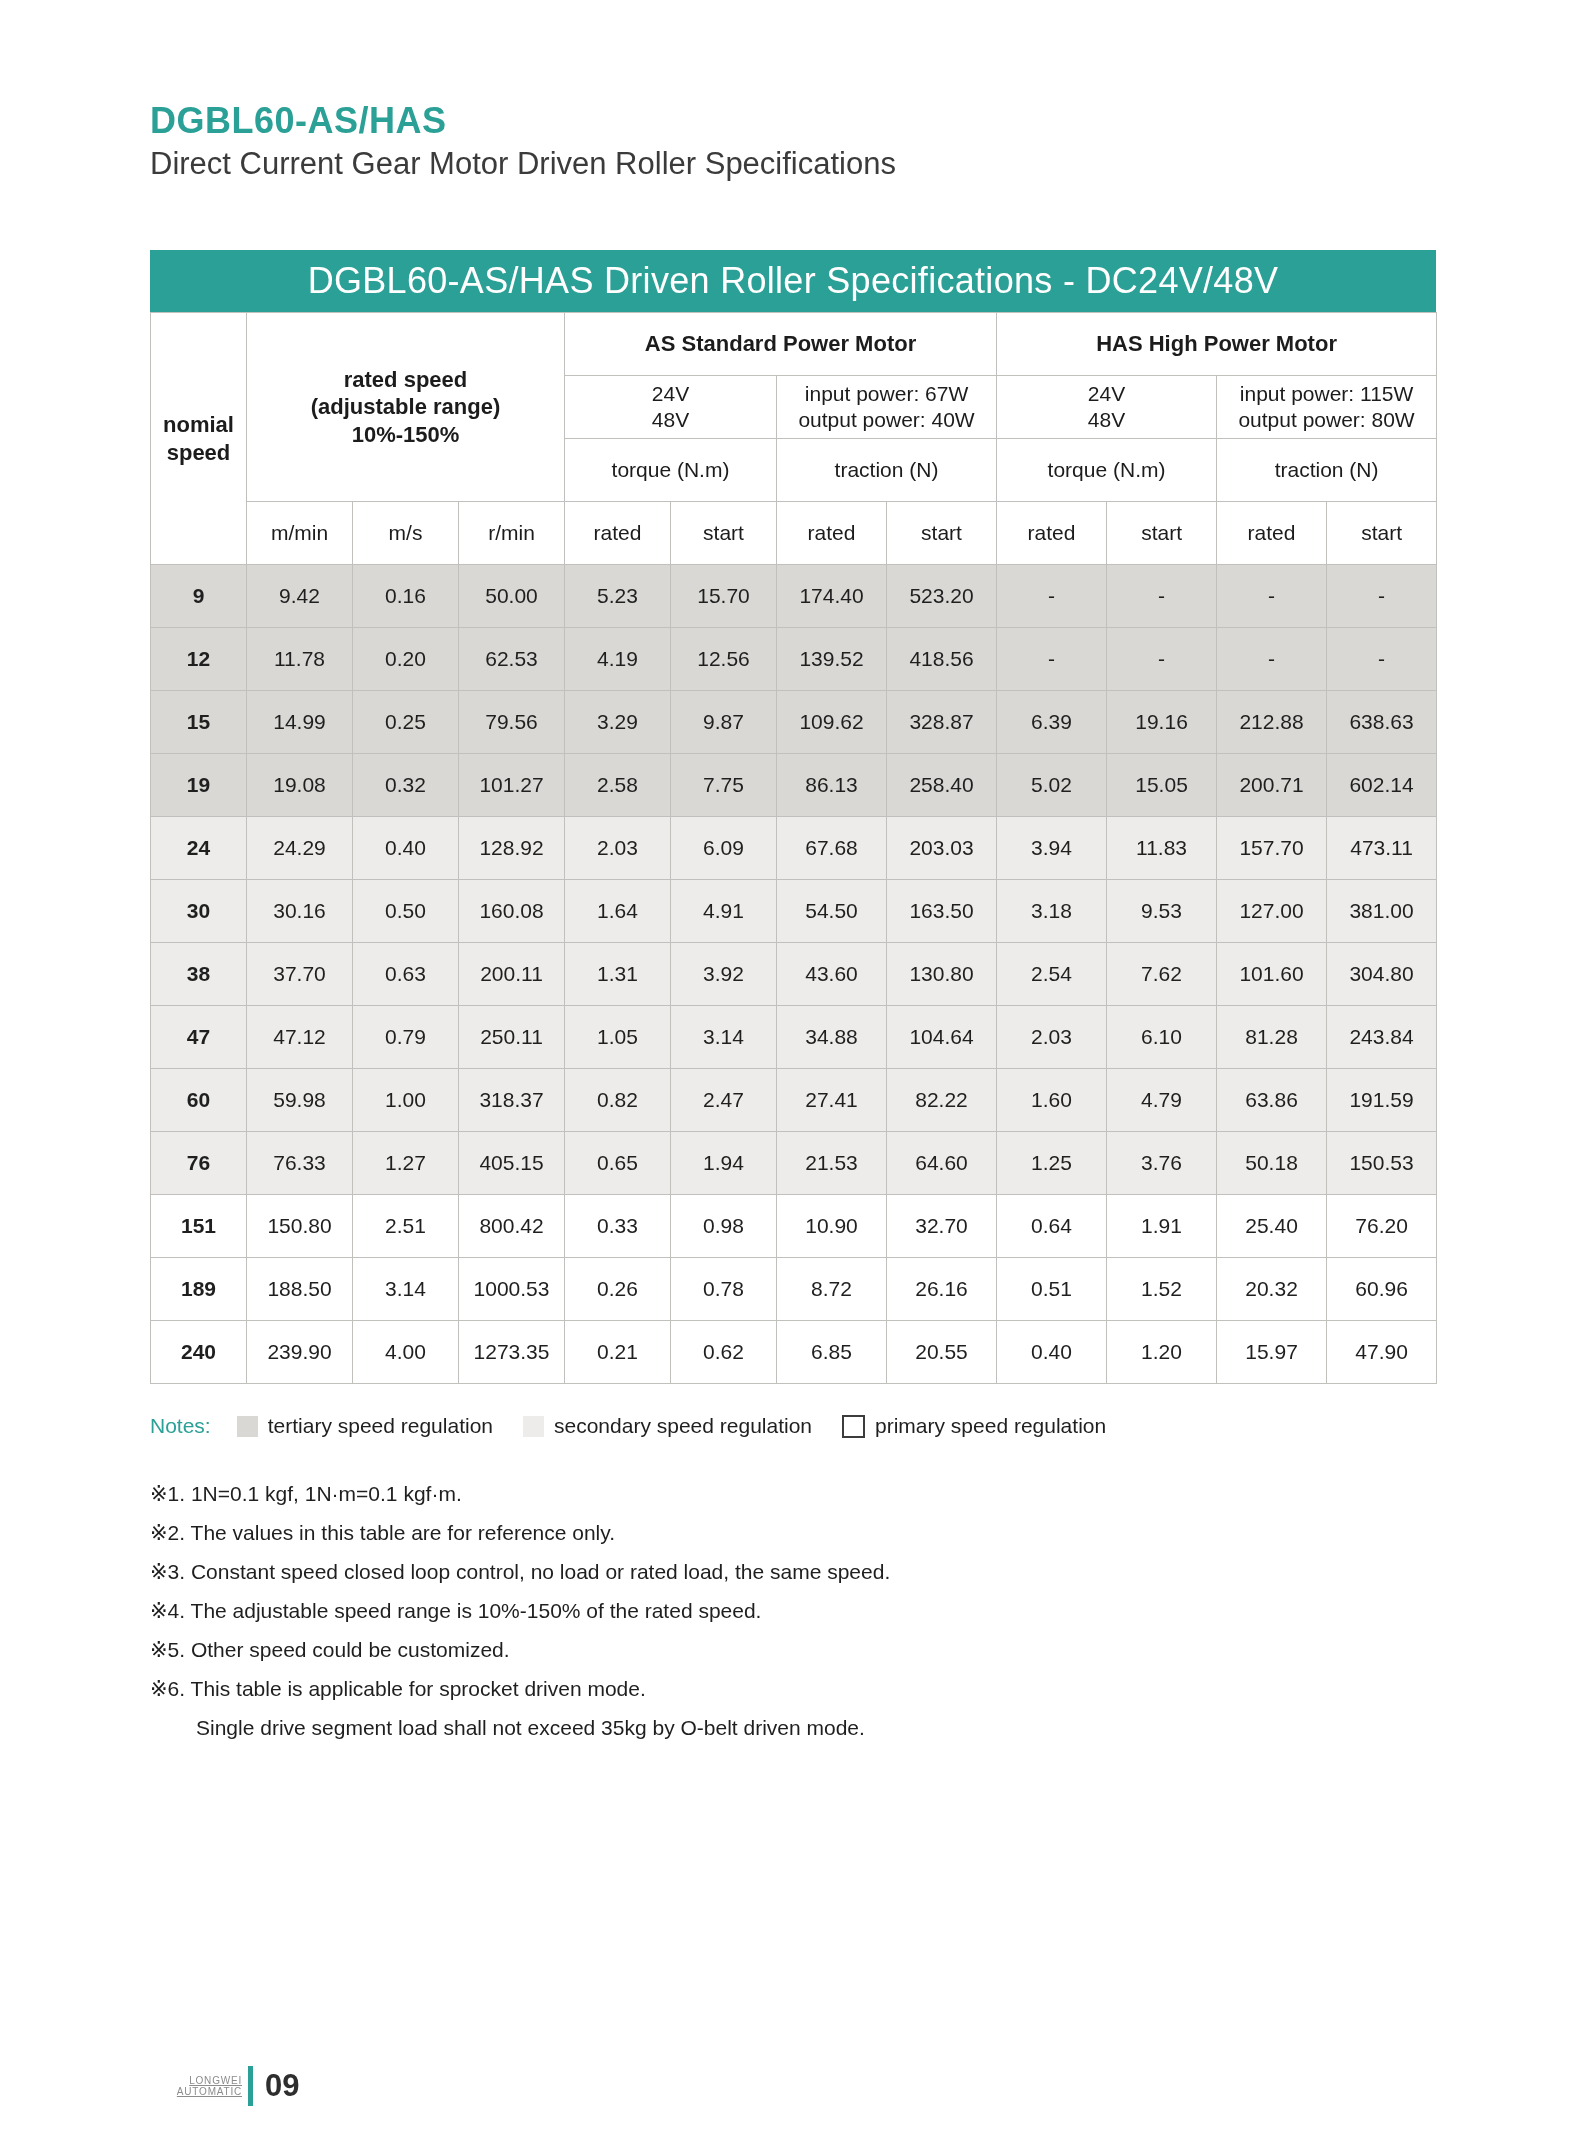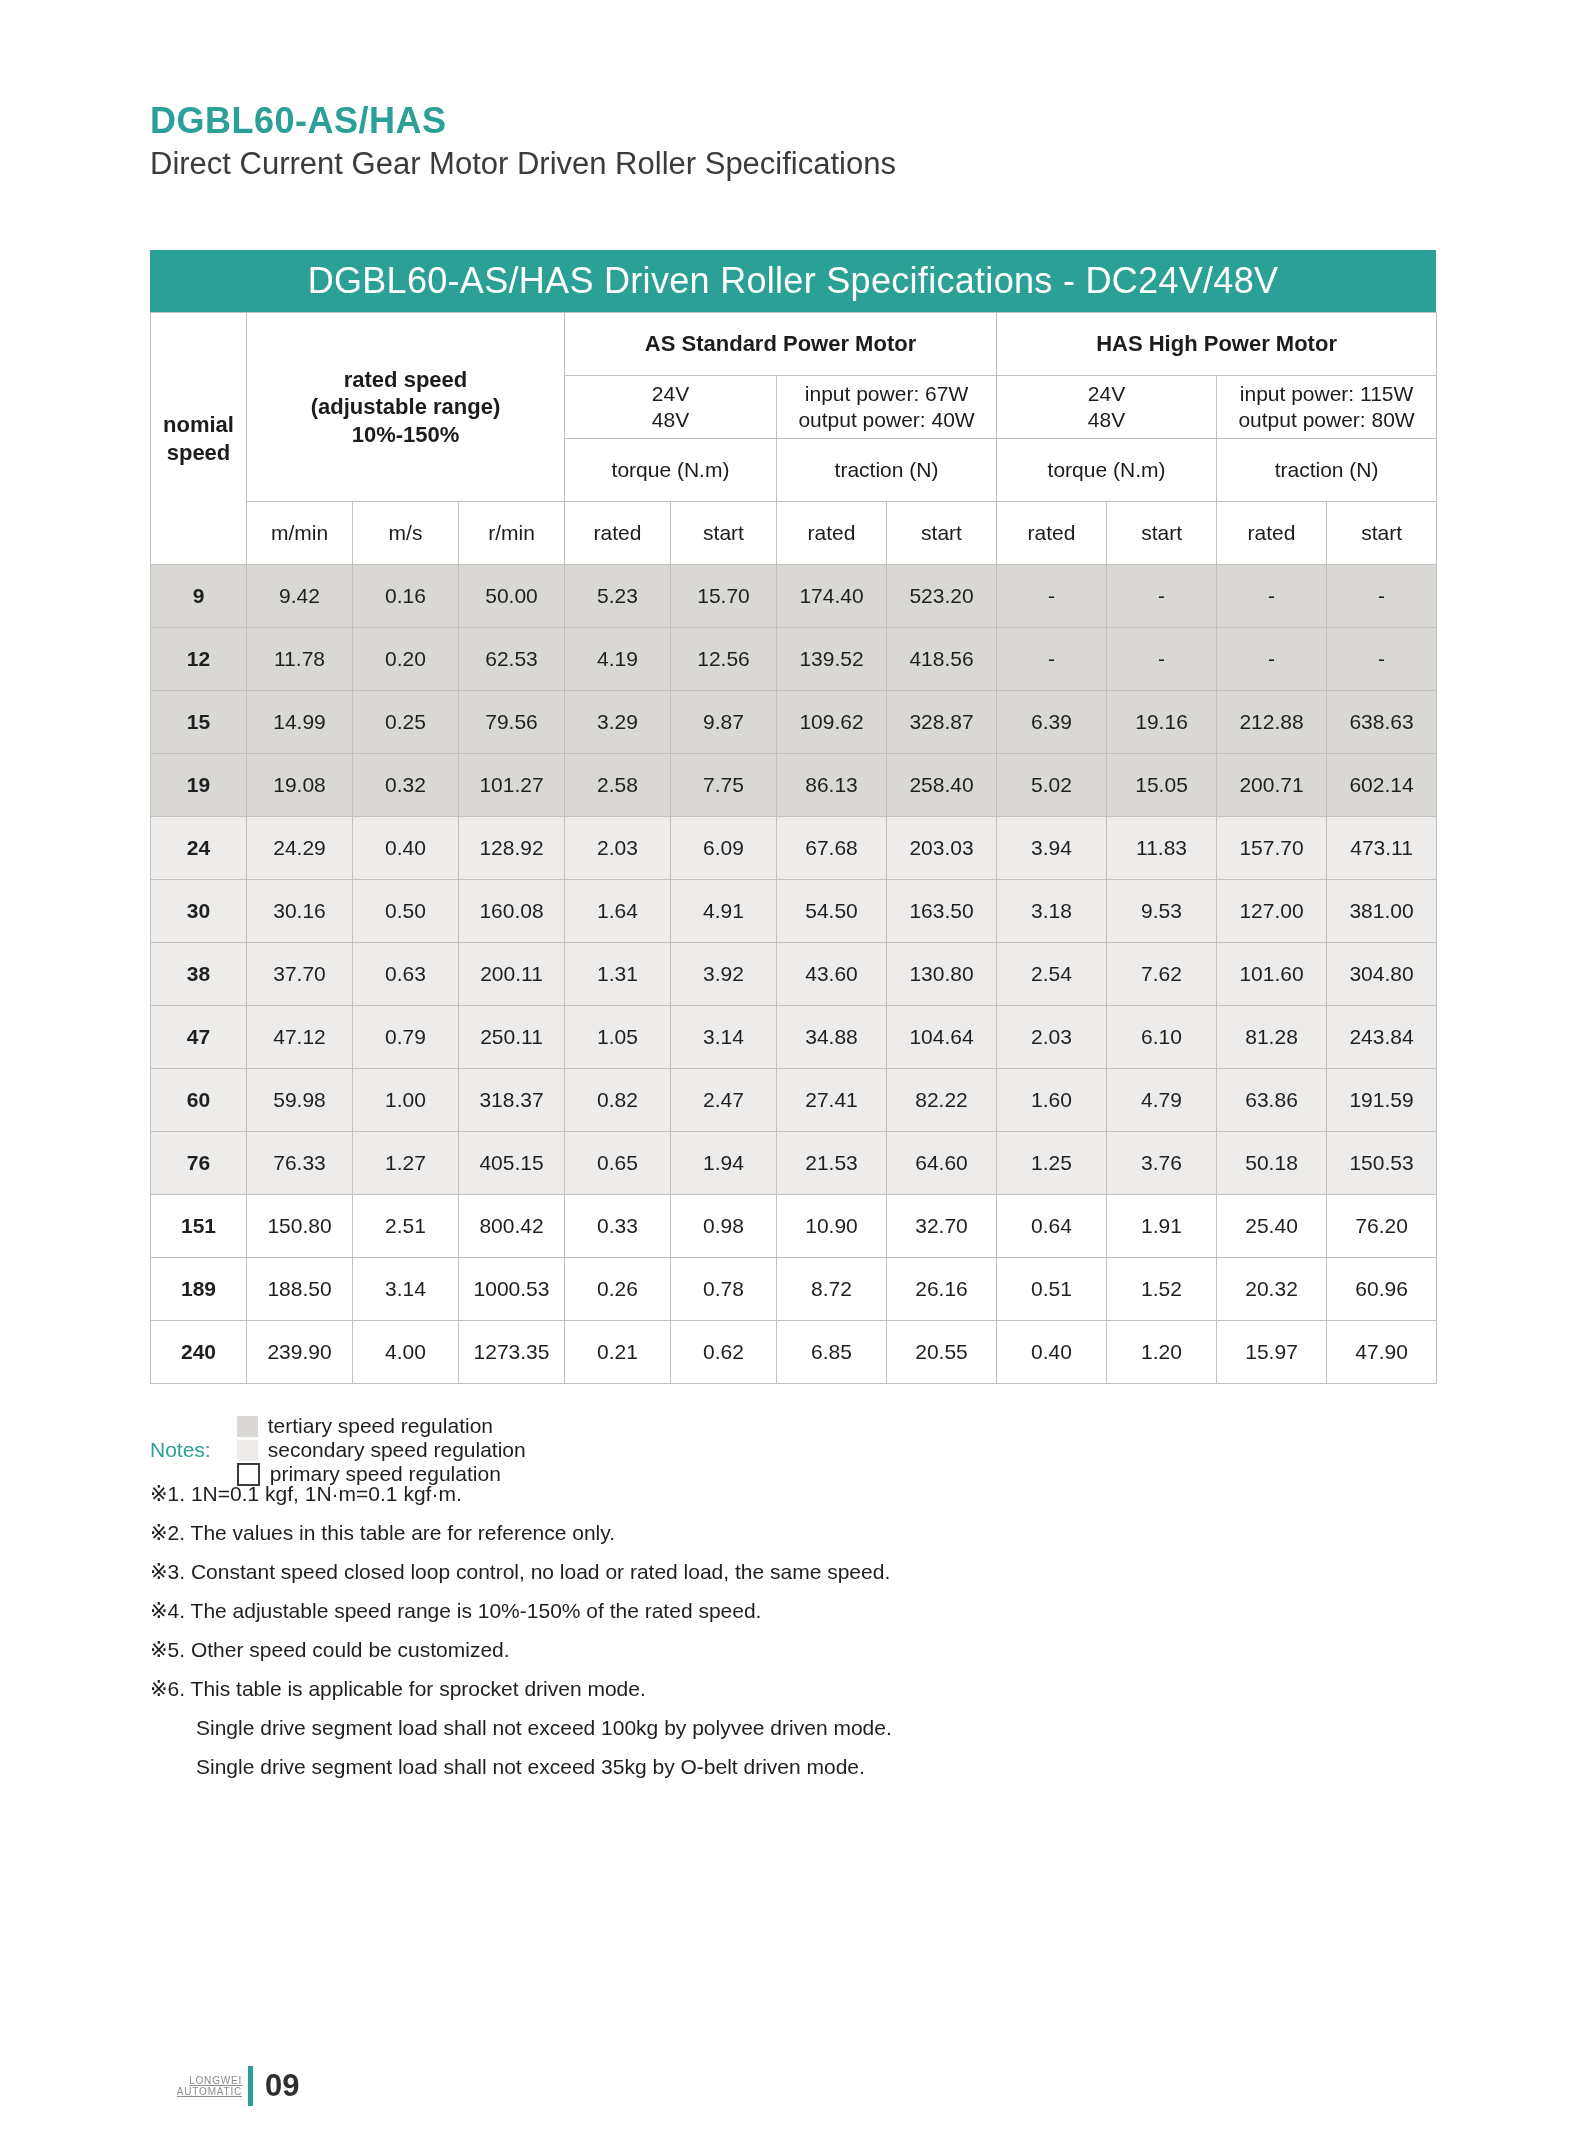--- a/index.html
+++ b/index.html
@@ -296,21 +296,21 @@
             <td>1.20</td>
             <td>15.97</td>
             <td>47.90</td>
           </tr>
         </tbody>
     </table>
   </div>
 
   <div class="notes-legend">
     <span class="notes-label">Notes:</span>
-    <span id="legend-items" style="display: flex; flex-direction: column;">
+    <span id="legend-items" style="display: flex;">
         <span class="legend-item">
           <span class="swatch tertiary"></span>
           <span>tertiary speed regulation</span>
         </span>
         <span class="legend-item">
           <span class="swatch secondary"></span>
           <span>secondary speed regulation</span>
         </span>
         <span class="legend-item">
           <span class="swatch primary"></span>
@@ -319,21 +319,20 @@
       </span>
   </div>
 
   <div class="notes-list" id="notes-list">
       <div class="note-line">※1. 1N=0.1 kgf, 1N·m=0.1 kgf·m.</div>
       <div class="note-line">※2. The values in this table are for reference only.</div>
       <div class="note-line">※3. Constant speed closed loop control, no load or rated load, the same speed.</div>
       <div class="note-line">※4. The adjustable speed range is 10%-150% of the rated speed.</div>
       <div class="note-line">※5. Other speed could be customized.</div>
       <div class="note-line">※6. This table is applicable for sprocket driven mode.</div>
-      <div class="note-line indent">Single drive segment load shall not exceed 100kg by polyvee driven mode.</div>
       <div class="note-line indent">Single drive segment load shall not exceed 35kg by O-belt driven mode.</div>
     </div>
 
   <div class="footer">
     <div class="brand">
       <div>LONGWEI</div>
       <div>AUTOMATIC</div>
     </div>
     <div class="footer-bar"></div>
     <div class="page-num">09</div>

